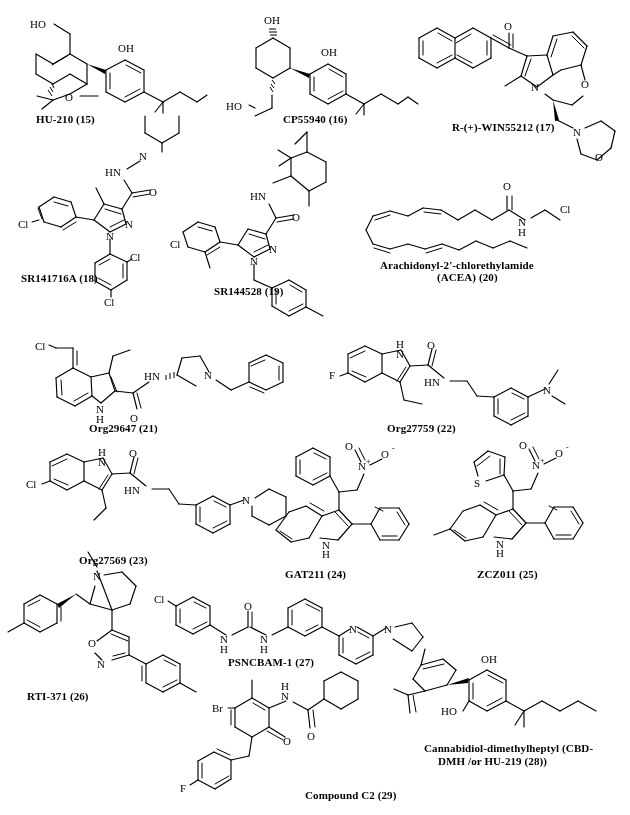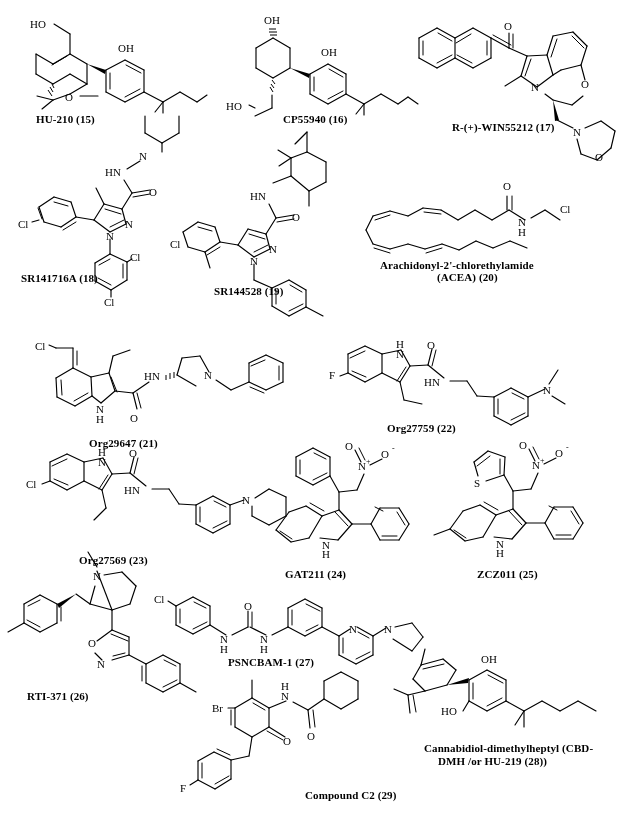--- a/index.html
+++ b/index.html
@@ -404,21 +404,21 @@
       <path class="bdt" d="M226,57 L240,63"></path>
       <path class="bd" d="M242,60 L259,52"></path>
       <path class="bd" d="M259,52 L259,33"></path>
       <path class="bdt" d="M255,50 L255,36"></path>
       <path class="bd" d="M259,33 L242,25"></path>
       <path class="bd" d="M242,25 L225,33"></path>
       <path class="bdt" d="M241,30 L227,36"></path>
       <path class="bd" d="M225,33 L225,52"></path>
     </svg>
   </div>
-  <div class="lbl" style="left:81px;top:437px;padding-left:8px;">Org29647 (21)</div>
+  <div class="lbl" style="left:81px;top:422px;padding-left:8px;">Org29647 (21)</div>
 
   <div class="cpd" style="left:322px;top:336px;">
     <svg width="290" height="80" viewBox="0 0 290 80">
 
       <path class="bd" d="M26,18 L43,10"></path>
       <path class="bdt" d="M28,22 L43,15"></path>
       <path class="bd" d="M43,10 L60,18"></path>
       <path class="bd" d="M60,18 L60,37"></path>
       <path class="bd" d="M60,37 L43,46"></path>
       <path class="bd" d="M43,46 L26,37"></path>

